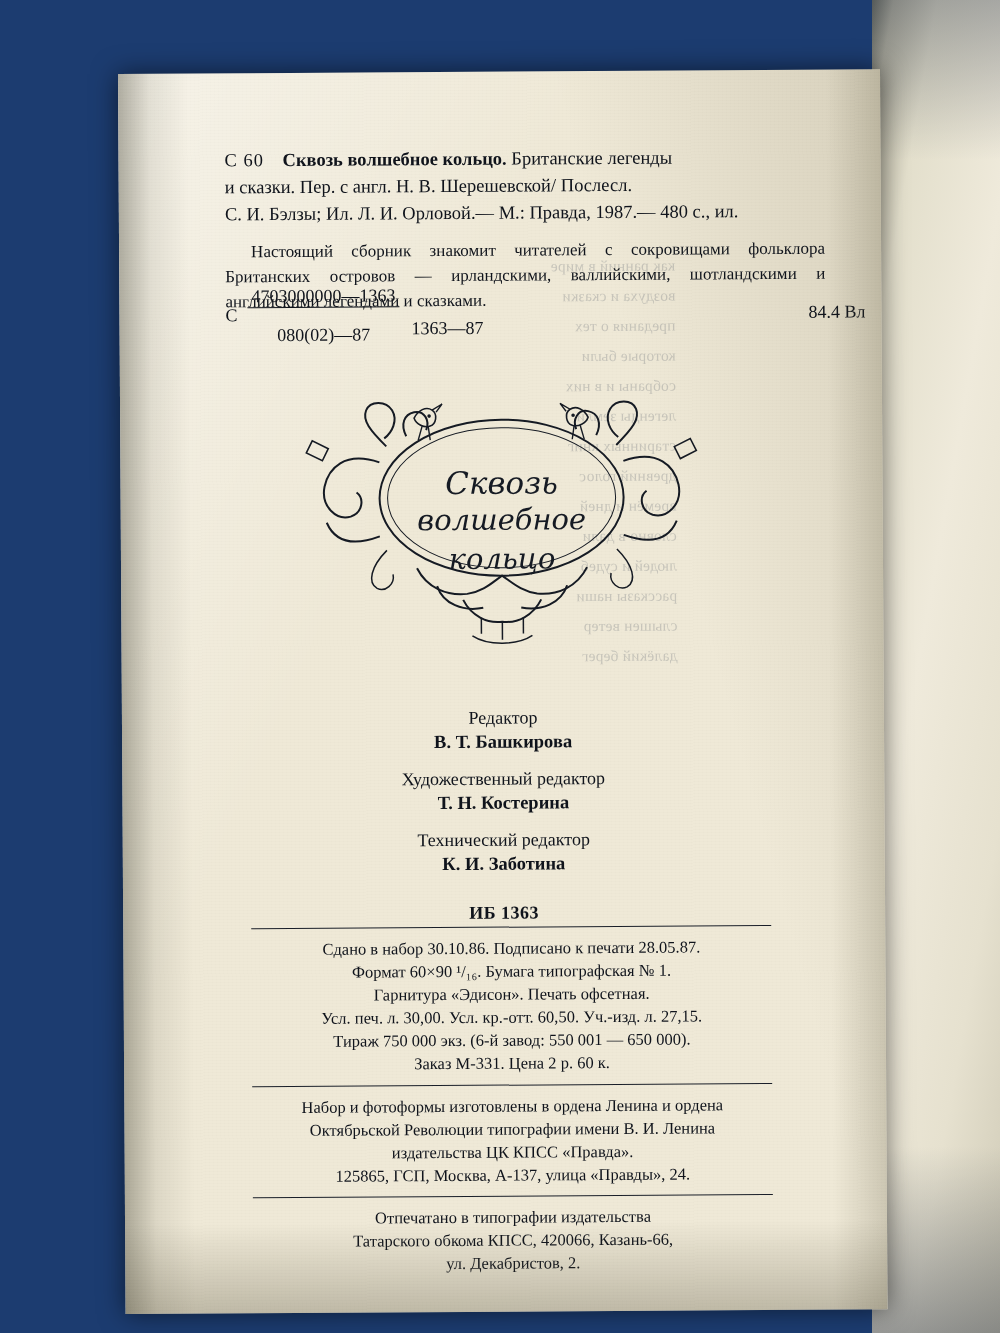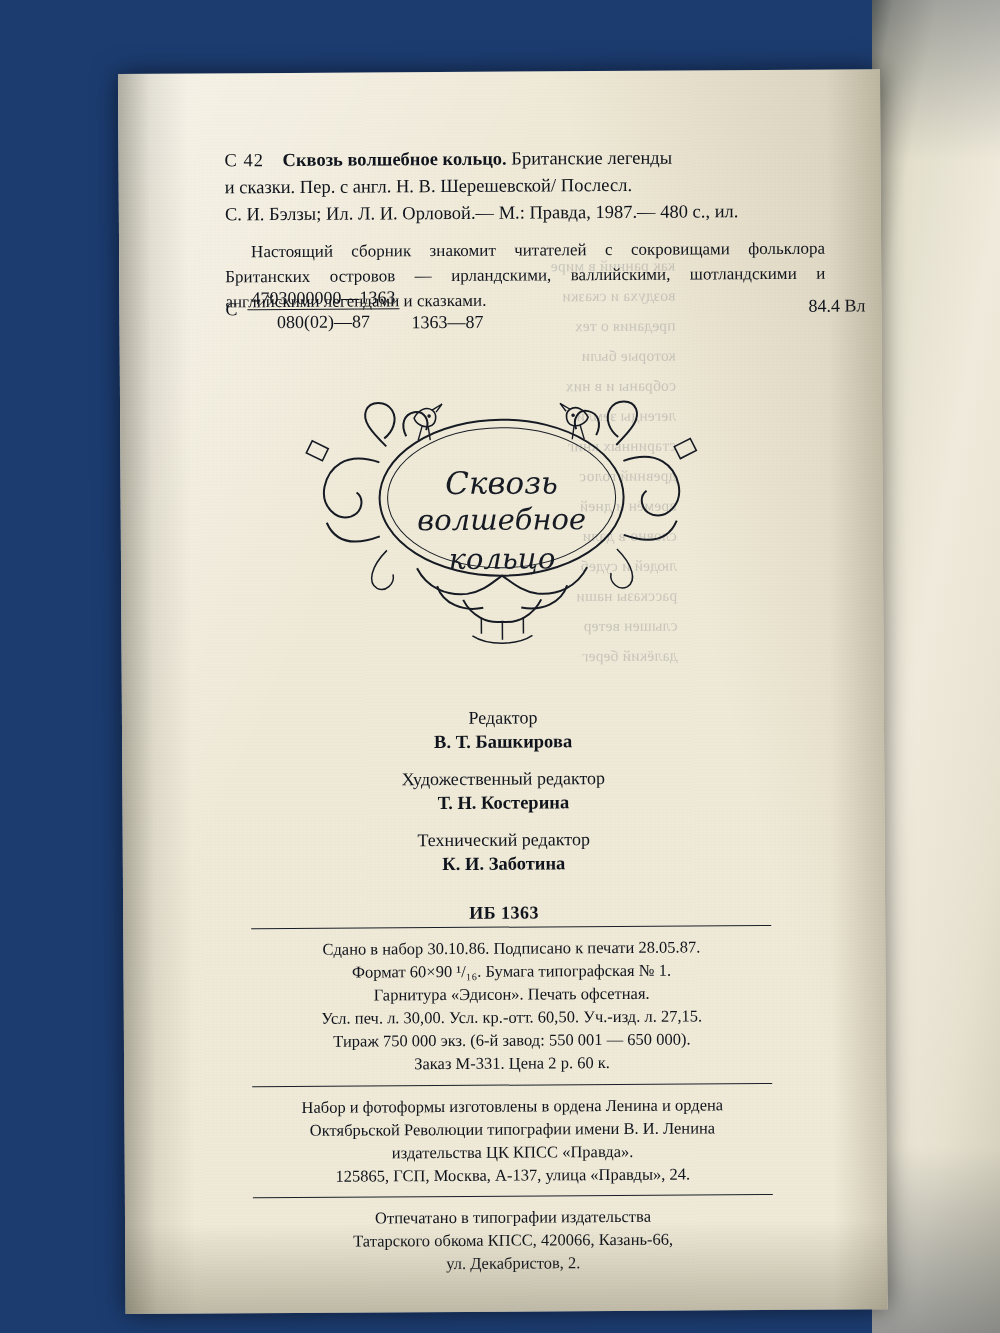--- a/index.html
+++ b/index.html
@@ -141,21 +141,21 @@
   }
   .classif .c-letter { margin-right: 10px; }
   .classif .fraction {
     display: inline-block;
     text-align: center;
     line-height: 22px;
   }
   .classif .numer { padding: 0 4px; }
   .classif .denom {
     border-top: 1.4px solid #10141c;
-    padding: 1px 4px 0 4px;
+    padding: 16px 4px 0 4px;
   }
   .classif .code {
     margin-left: 12px;
     align-self: center;
     margin-top: 28px;
   }
   .classif .bbk {
     margin-left: auto;
   }
 
@@ -266,21 +266,21 @@
 словно в дали
 людей и судеб
 рассказы наши
 слышен ветер
 далёкий берег</div>
 
     <div class="content">
 
       <div class="biblio">
         <div class="line1">
-          <span class="sigil">С  42</span>
+          <span class="sigil">С  60</span>
           &nbsp;&nbsp;
           <span class="booktitle">Сквозь волшебное кольцо.</span><span> Британские легенды</span>
         </div>
         <div class="line1">и сказки. Пер. с англ. Н. В. Шерешевской/ Послесл.</div>
         <div class="line1">С. И. Бэлзы; Ил. Л. И. Орловой.— М.: Правда, 1987.— 480 с., ил.</div>
         <div class="body">Настоящий сборник знакомит читателей с сокровищами фольклора Британских островов — ирландскими, валлийскими, шотландскими и английскими легендами и сказками.</div>
       </div>
 
       <div class="classif">
         <span class="c-letter">С</span>

